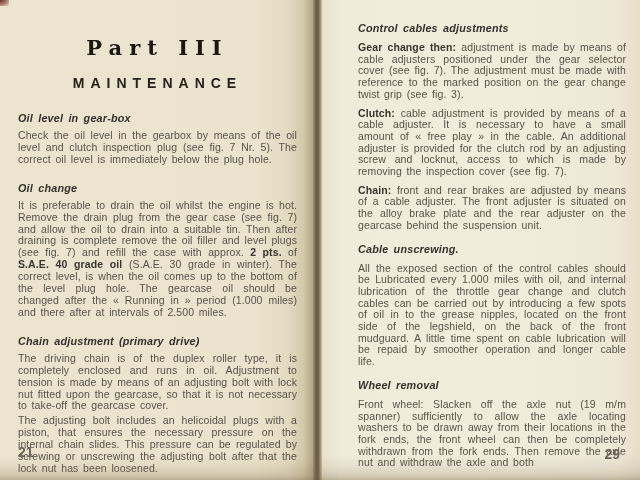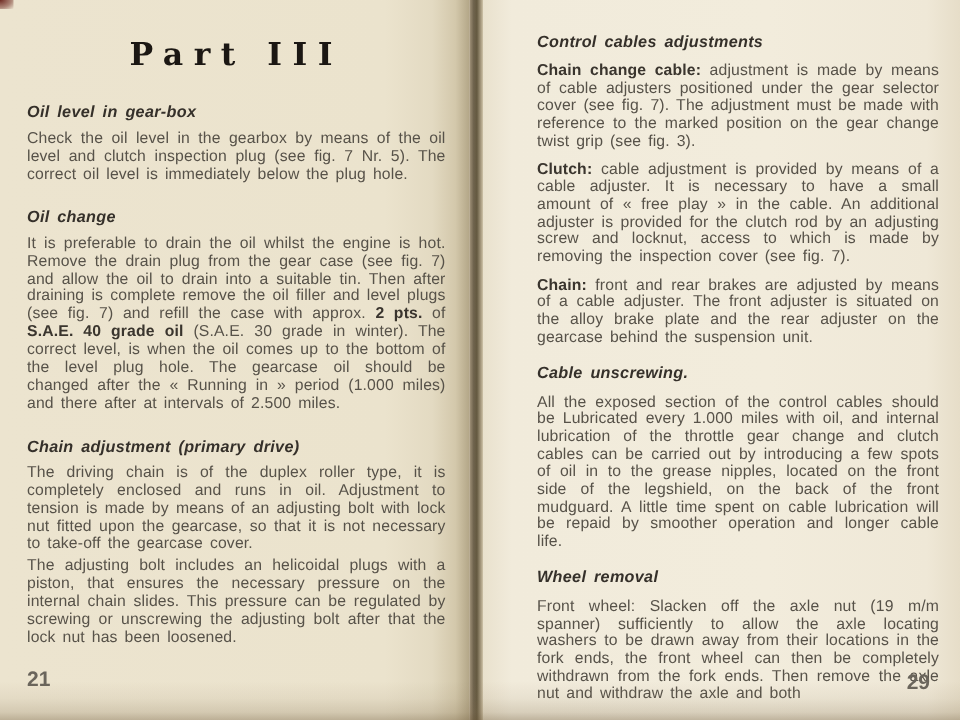--- a/index.html
+++ b/index.html
@@ -25,21 +25,21 @@
   }
   .bottom-shadow {
     position: absolute; left: 0; right: 0; bottom: 0; height: 26px; pointer-events: none;
     background: linear-gradient(to bottom, rgba(126,106,74,0) 0%, rgba(126,106,74,0.08) 45%, rgba(126,106,74,0.22) 80%, rgba(110,90,58,0.38) 100%);
   }
   .corner-mark {
     position: absolute; left: 0; top: 0; width: 9px; height: 6px; pointer-events: none;
     background: radial-gradient(ellipse at left top, #6e2a22 0%, rgba(110,42,34,0.5) 60%, rgba(110,42,34,0) 100%);
   }
 
-  .inner-left  { position: absolute; top: 4px; left: 18px;  width: 279px; }
+  .inner-left  { position: absolute; top: 16px; left: 18px;  width: 279px; }
   .inner-right { position: absolute; top: 0; left: 36px;  width: 268px; }
 
   .part-title {
     margin: 20px 0 0 0; text-align: center;
     font-family: "DejaVu Serif", "Liberation Serif", serif;
     font-weight: bold; font-size: 21px; line-height: 23px;
     letter-spacing: 7px; color: #1b1713;
   }
   .subtitle {
     margin: 17px 0 0 0; text-align: center;
@@ -70,40 +70,41 @@
   .pn-right { right: 20px; top: 446px; }
 </style>
 </head>
 <body>
 
 <div class="book">
 
   <div class="page page-left">
     <div class="inner-left">
       <h1 class="part-title">Part III</h1>
+      <h2 class="subtitle">MAINTENANCE</h2>
 
       <h3 class="sec-heading first">Oil level in gear-box</h3>
       <p class="body-par"><span>Check the oil level in the gearbox by means of the oil level and clutch inspection plug (see fig. 7 Nr. 5). The correct oil level is immediately below the plug hole.</span></p>
 
       <h3 class="sec-heading">Oil change</h3>
       <p class="body-par"><span>It is preferable to drain the oil whilst the engine is hot. Remove the drain plug from the gear case (see fig. 7) and allow the oil to drain into a suitable tin. Then after draining is complete remove the oil filler and level plugs (see fig. 7) and refill the case with approx. </span><b>2 pts.</b><span> of </span><b>S.A.E. 40 grade oil</b><span> (S.A.E. 30 grade in winter). The correct level, is when the oil comes up to the bottom of the level plug hole. The gearcase oil should be changed after the « Running in » period (1.000 miles) and there after at intervals of 2.500 miles.</span></p>
 
       <h3 class="sec-heading">Chain adjustment (primary drive)</h3>
       <p class="body-par"><span>The driving chain is of the duplex roller type, it is completely enclosed and runs in oil. Adjustment to tension is made by means of an adjusting bolt with lock nut fitted upon the gearcase, so that it is not necessary to take-off the gearcase cover.</span></p>
       <p class="body-par follow"><span>The adjusting bolt includes an helicoidal plugs with a piston, that ensures the necessary pressure on the internal chain slides. This pressure can be regulated by screwing or unscrewing the adjusting bolt after that the lock nut has been loosened.</span></p>
     </div>
     <div class="pagenum pn-left">21</div>
   </div>
 
   <div class="spine"></div>
 
   <div class="page page-right">
     <div class="inner-right">
       <h3 class="sec-heading first">Control cables adjustments</h3>
-      <p class="body-par"><b class="lead">Chain change cable:</b><span> adjustment is made by means of cable adjusters positioned under the gear selector cover (see fig. 7). The adjustment must be made with reference to the marked position on the gear change twist grip (see fig. 3).</span></p>
+      <p class="body-par"><b class="lead">Gear change then:</b><span> adjustment is made by means of cable adjusters positioned under the gear selector cover (see fig. 7). The adjustment must be made with reference to the marked position on the gear change twist grip (see fig. 3).</span></p>
       <p class="body-par"><b class="lead">Clutch:</b><span> cable adjustment is provided by means of a cable adjuster. It is necessary to have a small amount of « free play » in the cable. An additional adjuster is provided for the clutch rod by an adjusting screw and locknut, access to which is made by removing the inspection cover (see fig. 7).</span></p>
       <p class="body-par"><b class="lead">Chain:</b><span> front and rear brakes are adjusted by means of a cable adjuster. The front adjuster is situated on the alloy brake plate and the rear adjuster on the gearcase behind the suspension unit.</span></p>
 
       <h3 class="sec-heading">Cable unscrewing.</h3>
       <p class="body-par"><span>All the exposed section of the control cables should be Lubricated every 1.000 miles with oil, and internal lubrication of the throttle gear change and clutch cables can be carried out by introducing a few spots of oil in to the grease nipples, located on the front side of the legshield, on the back of the front mudguard. A little time spent on cable lubrication will be repaid by smoother operation and longer cable life.</span></p>
 
       <h3 class="sec-heading">Wheel removal</h3>
       <p class="body-par"><span>Front wheel: Slacken off the axle nut (19 m/m spanner) sufficiently to allow the axle locating washers to be drawn away from their locations in the fork ends, the front wheel can then be completely withdrawn from the fork ends. Then remove the axle nut and withdraw the axle and both</span></p>
     </div>
     <div class="pagenum pn-right">29</div>

